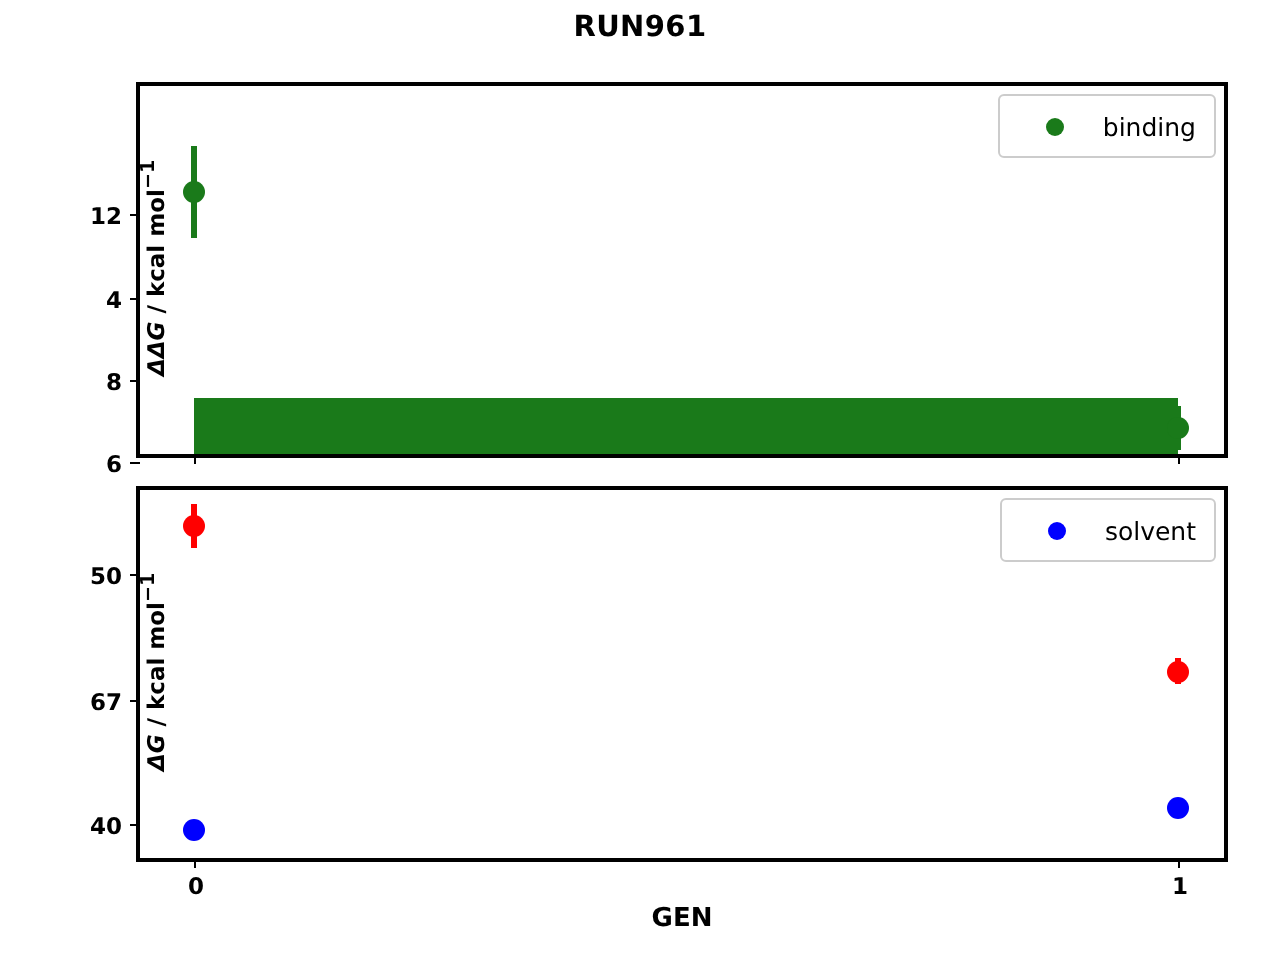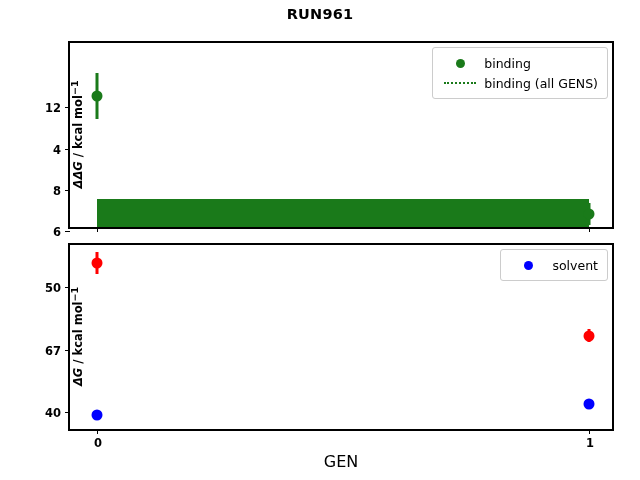--- a/index.html
+++ b/index.html
@@ -120,22 +120,22 @@
     margin-top: -9px;
     width: 190px;
   }
   .ylabel .nonital { font-style: normal; }
   #xlabel {
     position: absolute;
     left: 68px;
     width: 546px;
     top: 452px;
     text-align: center;
-    font-size: 16px;
-    font-weight: normal;
+    font-size: 13px;
+    font-weight: bold;
     color: #000000;
   }
 
   
   .errbar {
     position: absolute;
     width: 3px;
     transform: translateX(-50%);
   }
   .point {
@@ -227,26 +227,20 @@
       <div class="point" style="left:519px; top:171.1px; width:11px; height:11px; background:#1a7a1a;"></div>
     </div>
 
     <div class="legend" id="legend-top">
       <div class="legend-row">
         <span class="legend-key">
           <span class="legend-dot" style="background:#1a7a1a;"></span>
         </span>
         <span class="legend-text">binding</span>
       </div>
-      <div class="legend-row">
-        <span class="legend-key">
-          <span class="legend-dash"></span>
-        </span>
-        <span class="legend-text">binding (all GENS)</span>
-      </div>
     </div>
   </div>
 
   <div class="axes" id="axes-bottom">
 
     <div class="ylabel" id="ylabel-bottom">
       <span>ΔG</span><span class="nonital"> / kcal mol</span><sup class="nonital">−1</sup>
     </div>
 
     <div class="ytick" style="top:166.8px;">

